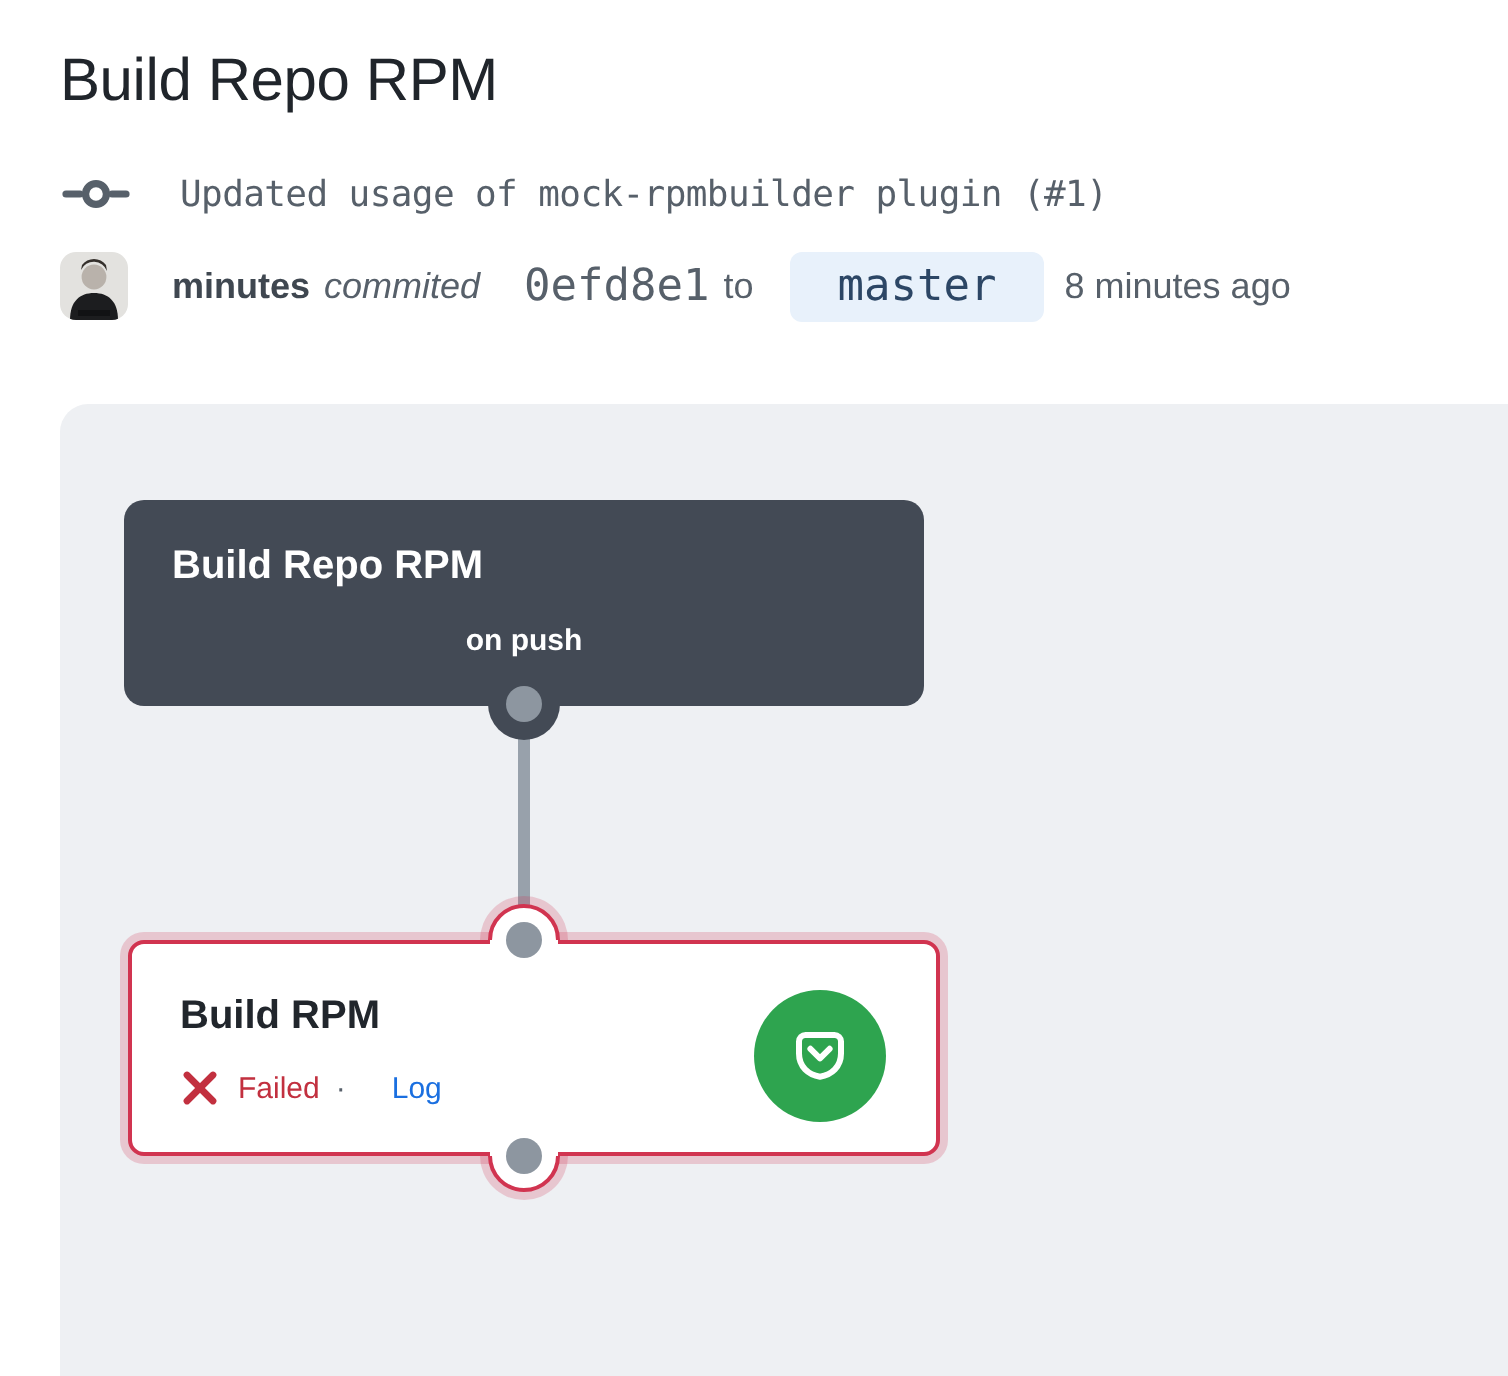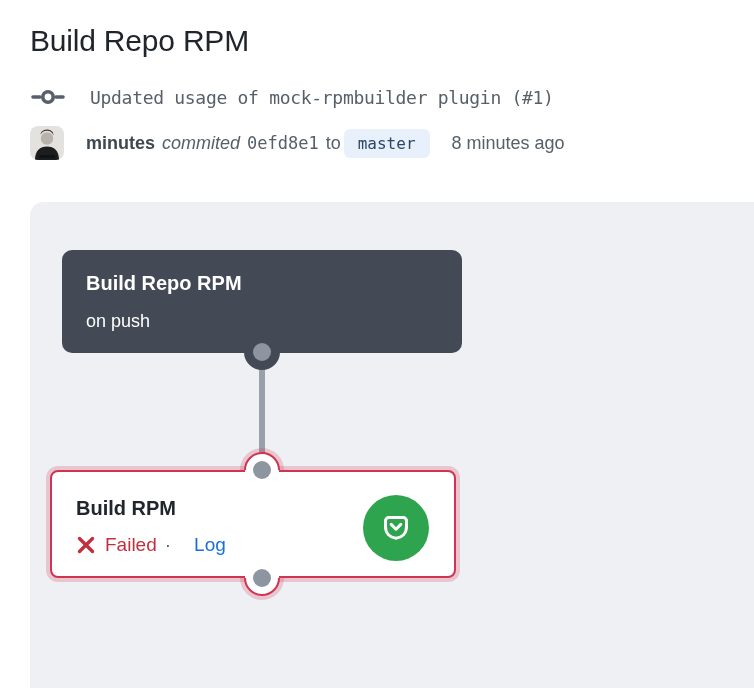--- a/index.html
+++ b/index.html
@@ -23,25 +23,25 @@
   .commit-icon{color:var(--muted);display:inline-flex;}
   .commit-msg{font-size:18px;color:var(--muted);letter-spacing:-0.3px;}
   .user-row{
     display:flex;align-items:center;margin-top:17px;height:36px;
     font-size:18px;color:var(--muted);
   }
   .avatar{width:34px;height:34px;border-radius:8px;overflow:hidden;flex:0 0 auto;
     margin-right:22px;display:block;}
   .user-name{font-weight:700;color:var(--name);margin-right:7px;}
   .user-action{margin-right:7px;font-style:italic;}
-  .commit-sha{font-size:17px;margin-right:7px;}
-  .to-text{margin-right:3px;}
+  .commit-sha{font-size:22px;margin-right:7px;margin-left:15px;}
+  .to-text{margin-right:18px;}
   .branch-pill{
     background:var(--branch-bg);color:var(--branch-text);
-    font-size:16px;padding:5px 14px;border-radius:6px;margin-right:22px;
+    font-size:22px;padding:5px 24px;border-radius:6px;margin-right:10px;
   }
   .time-ago{color:var(--muted);}
 
   
   .panel{
     position:absolute;left:30px;top:202px;right:0;bottom:0;
     background:var(--panel);border-radius:14px 0 0 0;
   }
   .edge-line{
     position:absolute;left:229px;top:150px;width:6px;height:118px;
@@ -66,30 +66,30 @@
   .conn-dot.d2{top:259px;}
   .conn-dot.d3{top:367px;}
 
   .node{position:absolute;box-sizing:border-box;z-index:3;}
   .node-workflow{
     left:32px;top:48px;width:400px;height:103px;
     background:var(--node-dark);border-radius:10px;
     padding:20px 24px;color:var(--node-text);
   }
   .wf-title{font-size:20px;font-weight:700;line-height:26px;}
-  .wf-trigger{font-size:18px;font-weight:400;line-height:26px;margin-top:12px;}
+  .wf-trigger{font-size:15px;font-weight:700;line-height:26px;margin-top:12px;text-align:center;}
 
   .node-job{
-    left:20px;top:268px;width:406px;height:108px;
+    left:34px;top:268px;width:406px;height:108px;
     background:#ffffff;border:2px solid var(--red-border);border-radius:8px;
     box-shadow:0 0 0 4px var(--red-halo);
     padding:24px 0 0 24px;cursor:pointer;
   }
   .job-title{font-size:20px;font-weight:700;color:var(--job-text);line-height:24px;}
-  .job-status{display:flex;align-items:center;margin-top:14px;font-size:19px;}
+  .job-status{display:flex;align-items:center;margin-top:14px;font-size:15px;}
   .x-icon{color:var(--failed-red);display:inline-flex;margin-right:9px;}
   .status-label{color:var(--failed-red);}
   .status-sep{color:var(--muted);margin:0 8px;}
   .log-link{color:var(--link-blue);text-decoration:none;margin-left:15px;}
   .approve-badge{
     position:absolute;right:25px;top:23px;width:66px;height:66px;border-radius:50%;
     background:var(--green);display:flex;align-items:center;justify-content:center;
     border:none;cursor:pointer;padding:0;
   }
   .approve-badge svg{color:#ffffff;}

